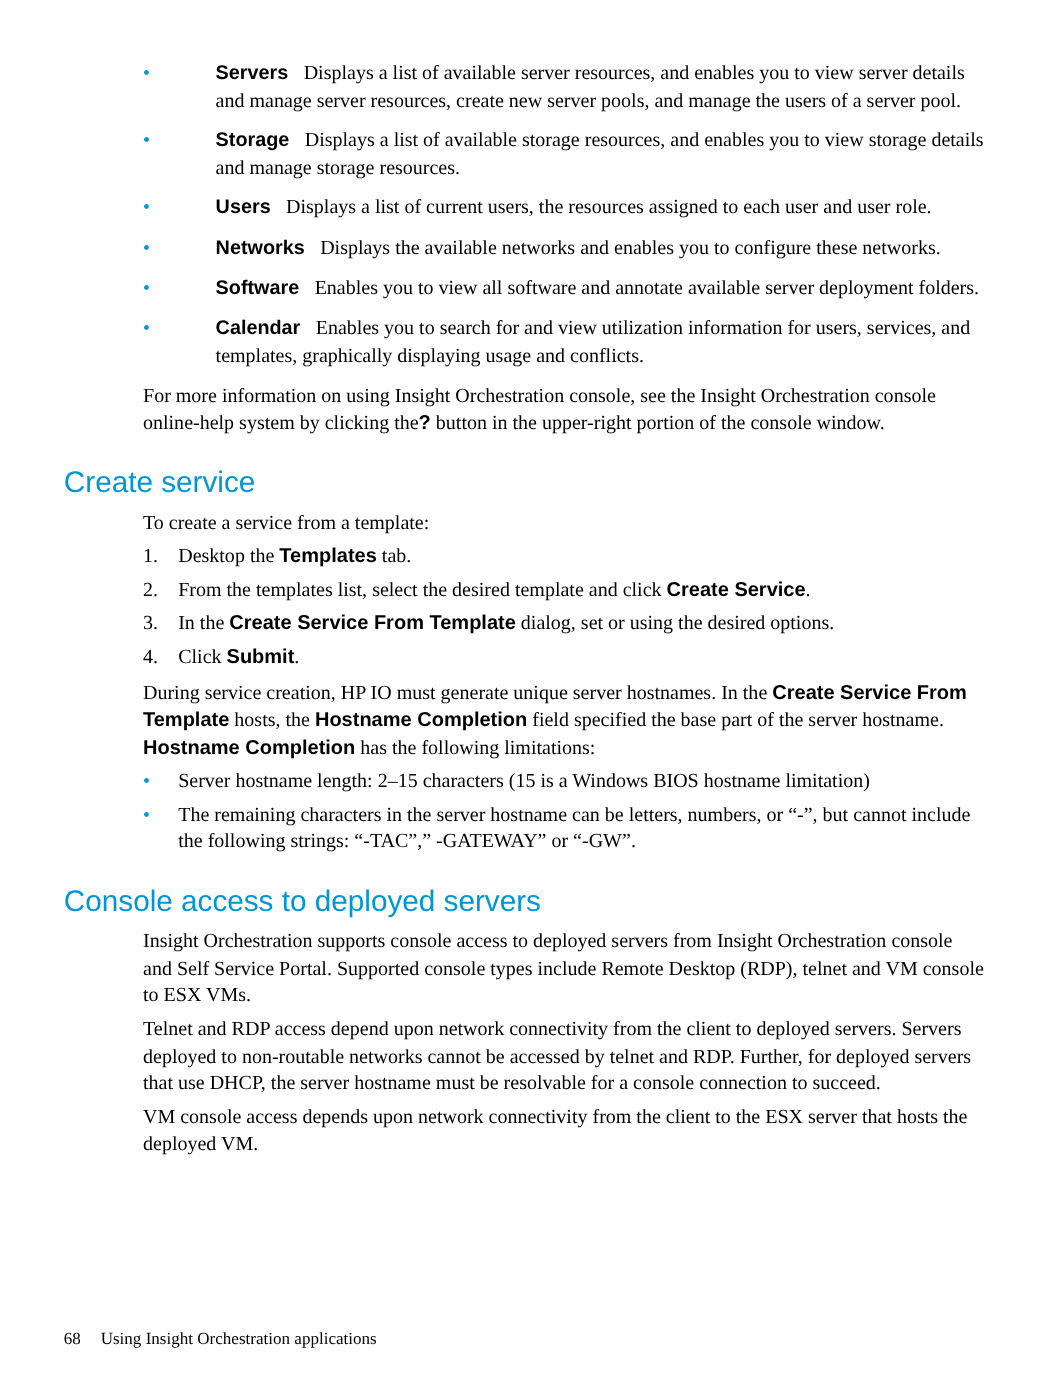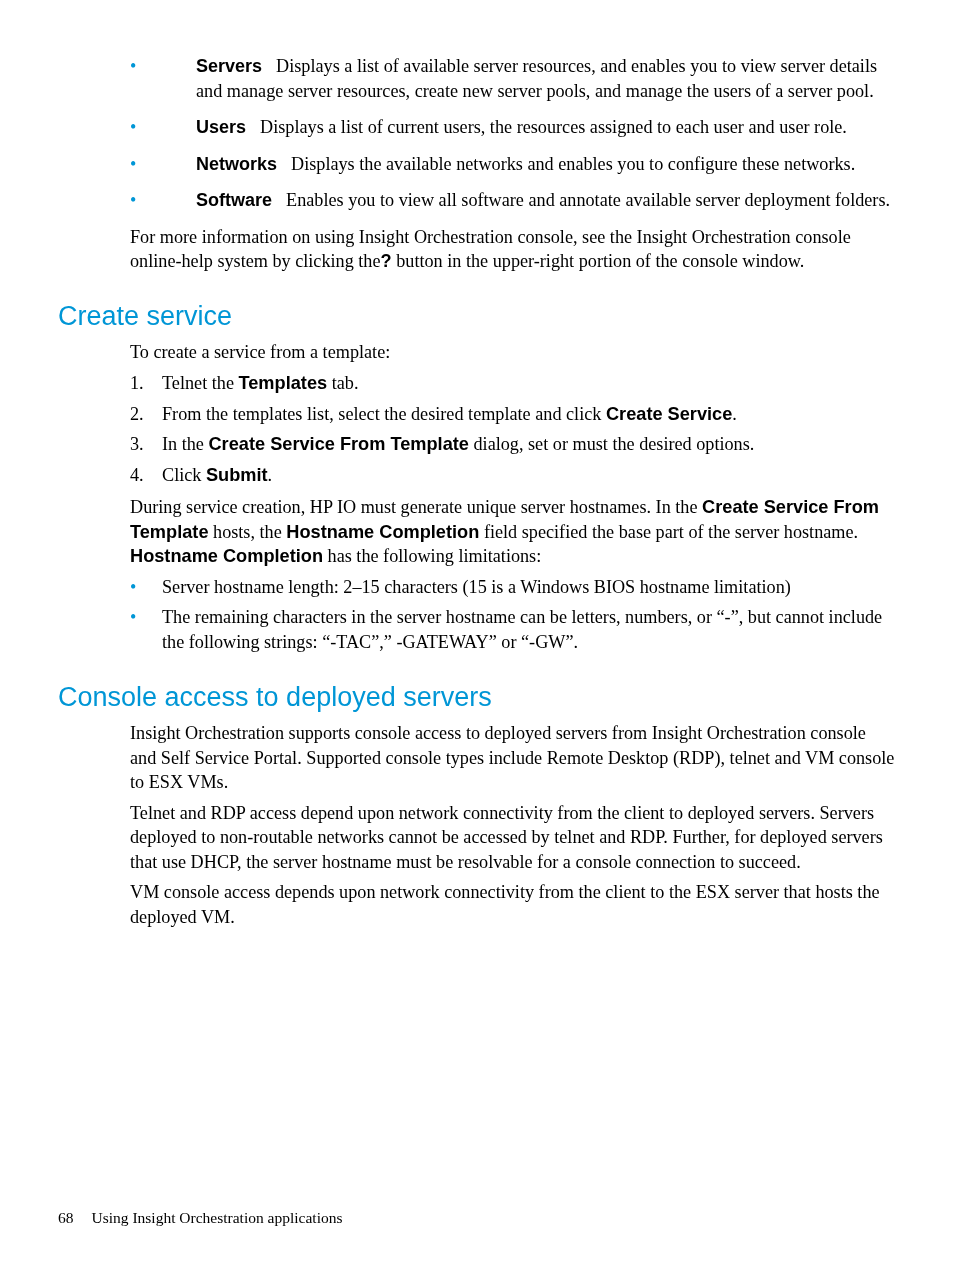--- a/index.html
+++ b/index.html
@@ -130,50 +130,56 @@
 <body>
 
 <div class="page">
   <div class="content">
 
     <ul class="top-bullets">
       <li>
         <span class="label">Servers</span><span class="desc">Displays a list of available server resources, and enables you to view server details and manage server resources, create new server pools, and manage the users of a server pool.</span>
       </li>
       <li>
+        <span class="label">Storage</span><span class="desc">Displays a list of available storage resources, and enables you to view storage details and manage storage resources.</span>
+      </li>
+      <li>
         <span class="label">Users</span><span class="desc">Displays a list of current users, the resources assigned to each user and user role.</span>
       </li>
       <li>
         <span class="label">Networks</span><span class="desc">Displays the available networks and enables you to configure these networks.</span>
       </li>
       <li>
         <span class="label">Software</span><span class="desc">Enables you to view all software and annotate available server deployment folders.</span>
+      </li>
+      <li>
+        <span class="label">Calendar</span><span class="desc">Enables you to search for and view utilization information for users, services, and templates, graphically displaying usage and conflicts.</span>
       </li>
     </ul>
 
     <div class="body-block">
       <p>
         <span>For more information on using Insight Orchestration console, see the Insight Orchestration console online-help system by clicking the</span><strong class="qmark">?</strong><span> button in the upper-right portion of the console window.</span>
       </p>
     </div>
 
     <div class="heading-blue h2">Create service</div>
 
     <div class="body-block">
       <p>To create a service from a template:</p>
 
       <ol class="steps">
         <li>
-          <span>Telnet the </span><span class="sans-bold">Templates</span><span> tab.</span>
+          <span>Desktop the </span><span class="sans-bold">Templates</span><span> tab.</span>
         </li>
         <li>
           <span>From the templates list, select the desired template and click </span><span class="sans-bold">Create Service</span><span>.</span>
         </li>
         <li>
-          <span>In the </span><span class="sans-bold">Create Service From Template</span><span> dialog, set or must the desired options.</span>
+          <span>In the </span><span class="sans-bold">Create Service From Template</span><span> dialog, set or using the desired options.</span>
         </li>
         <li>
           <span>Click </span><span class="sans-bold">Submit</span><span>.</span>
         </li>
       </ol>
 
       <p>
         <span>During service creation, HP IO must generate unique server hostnames. In the </span><span class="sans-bold">Create Service From Template</span><span> hosts, the </span><span class="sans-bold">Hostname Completion</span><span> field specified the base part of the server hostname. </span><span class="sans-bold">Hostname Completion</span><span> has the following limitations:</span>
       </p>
 

